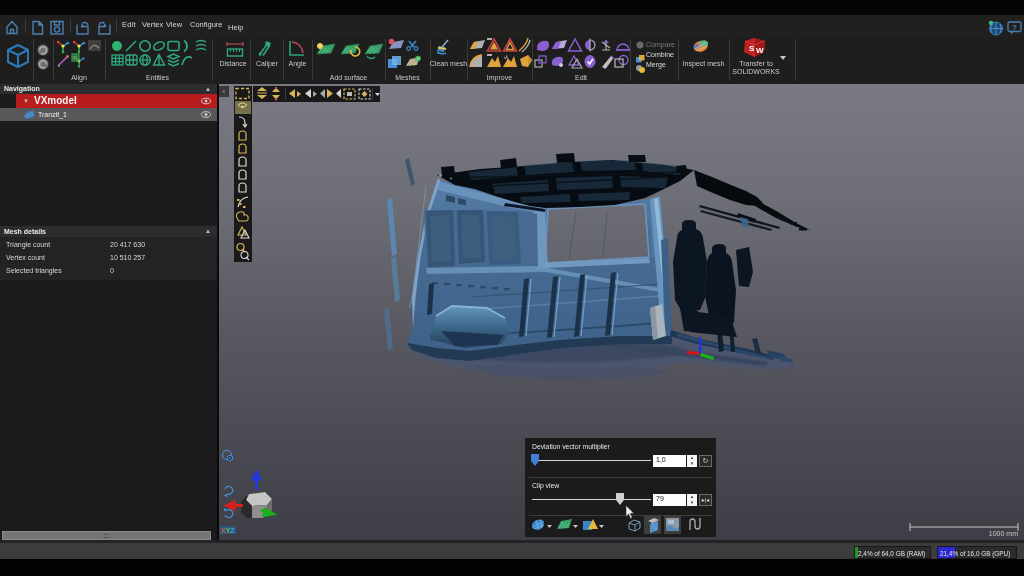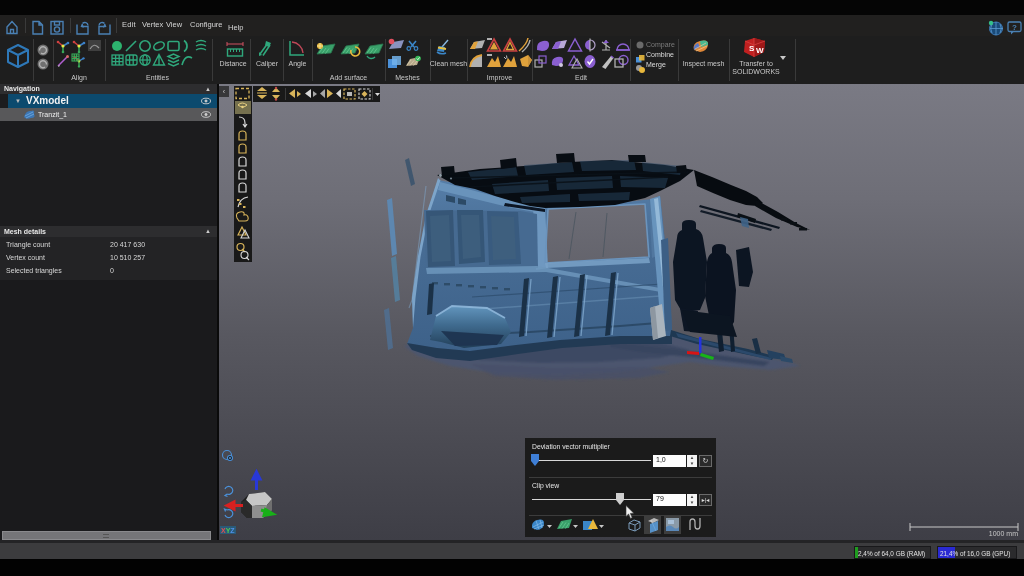--- a/index.html
+++ b/index.html
@@ -311,21 +311,21 @@
   <div class="abs" style="left:646px;top:5px;color:#7c7c7c;font-size:7px">Compare</div>
   <div class="abs" style="left:646px;top:15px;color:#dcdcdc;font-size:7px">Combine</div>
   <div class="abs" style="left:646px;top:25px;color:#dcdcdc;font-size:7px">Merge</div>
   <div class="lbl" style="left:678px;top:24px;width:51px">Inspect mesh</div>
   <div class="lbl" style="left:729px;top:24px;width:54px;line-height:8px">Transfer to<br>SOLIDWORKS</div>
 </div>
 
 <div class="abs" style="left:0;top:84px;width:217px;height:456px;background:#1c1c1e">
   <div class="abs" style="left:0;top:0;width:217px;height:10px;background:#2d2d2f;color:#e8e8e8;font-size:7px;font-weight:bold;padding-left:4px;line-height:10px">Navigation</div>
   <div class="abs" style="left:205px;top:2px;color:#cccccc;font-size:6px">▲</div>
-  <div class="abs" style="left:8px;top:10px;width:217px;height:14px;background:#0c4a6e">
+  <div class="abs" style="left:16px;top:10px;width:217px;height:14px;background:#b91c1c">
     <span class="abs" style="left:7px;top:4px;color:#bbb;font-size:6px">▼</span>
     <span class="abs" style="left:18px;top:1px;color:#f2f2f2;font-size:10px;font-weight:bold">VXmodel</span>
   </div>
   <div class="abs" style="left:0;top:24px;width:217px;height:13px;background:#58585a">
     <span class="abs" style="left:38px;top:2.5px;color:#f0f0f0;font-size:7px">Tranzit_1</span>
   </div>
   <svg class="abs" style="left:0;top:0" width="217" height="40" viewBox="0 0 217 40">
     <g stroke="#cfcfcf" fill="none" stroke-width="0.9">
       <ellipse cx="206" cy="17" rx="4.5" ry="2.8"></ellipse>
           <circle cx="206" cy="17" r="1.1" fill="#cfcfcf"></circle>

